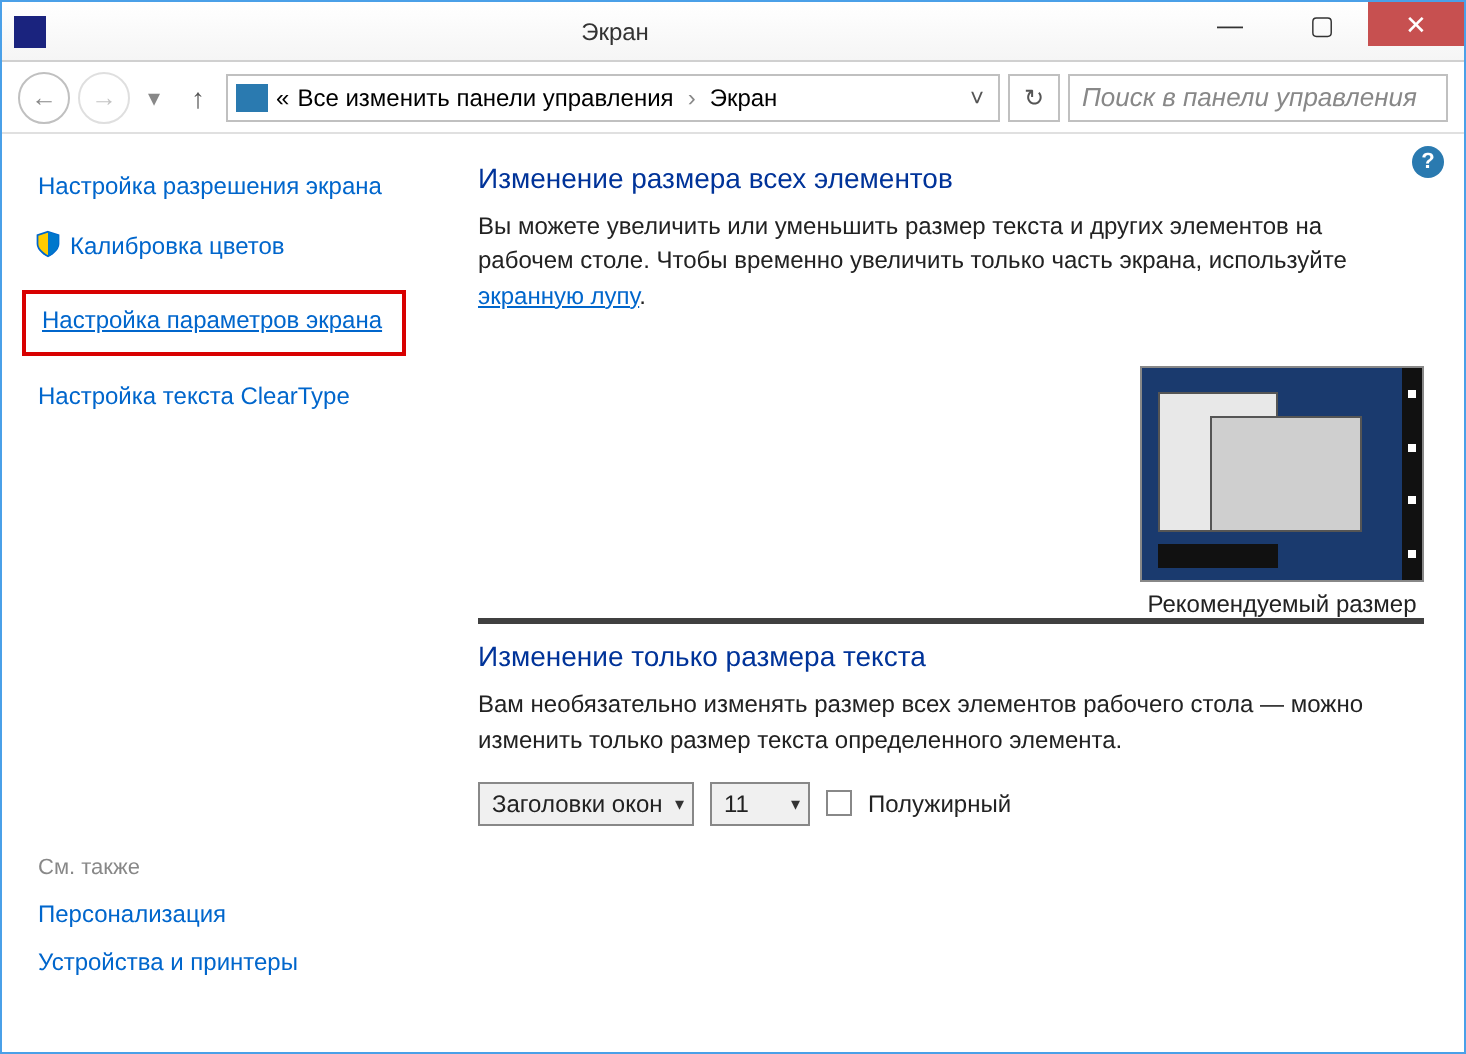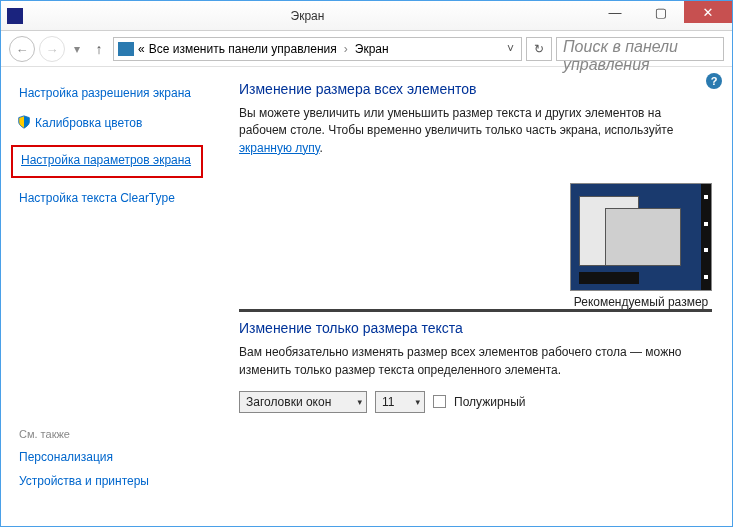--- a/index.html
+++ b/index.html
@@ -17,21 +17,21 @@
   .navbar { height: 36px; display: flex; align-items: center; padding: 0 8px; gap: 4px; border-bottom: 1px solid #e0e0e0; background:#fff; }
   .nav-round { width: 26px; height: 26px; border: 1px solid #c0c0c0; border-radius: 50%; display: flex; align-items: center; justify-content: center; color: #888; font-size: 13px; cursor: default; }
   .nav-chev { width: 16px; text-align: center; color: #888; }
   .nav-up { width: 20px; height: 20px; display: flex; align-items: center; justify-content: center; color: #555; font-size: 14px; }
   .addrbar { flex: 1; height: 24px; border: 1px solid #c0c0c0; display: flex; align-items: center; padding: 0 4px; gap: 4px; font-size: 12px; background:#fff; }
   .addrbar .addr-icon { width: 16px; height: 14px; background: #2a7ab0; }
   .addrbar .sep { color: #888; padding: 0 3px; }
   .addrbar .seg { color: #000; }
   .addr-drop { margin-left: auto; color: #555; padding: 0 3px; }
   .refresh { width: 26px; height: 24px; border: 1px solid #c0c0c0; display: flex; align-items: center; justify-content: center; color: #555; }
-  .searchbox { width: 168px; height: 24px; border: 1px solid #c0c0c0; display: flex; align-items: flex-start; padding: 0 6px; color: #888; font-style: italic; font-size: 16px; }
+  .searchbox { width: 190px; height: 24px; border: 1px solid #c0c0c0; display: flex; align-items: center; padding: 0 6px; color: #888; font-style: italic; font-size: 13px; }
   
   
   .content { display: flex; height: calc(527px - 30px - 36px - 2px); position: relative; }
   .help-icon { position: absolute; top: 6px; right: 10px; width: 16px; height: 16px; border-radius: 50%; background: #2a7ab0; color: #fff; font-weight: bold; font-size: 11px; display: flex; align-items: center; justify-content: center; cursor: default; }
   
   
   .sidebar { width: 218px; padding: 18px 10px 10px 18px; display: flex; flex-direction: column; font-size: 12px; }
   .side-link { color: #0066cc; margin-bottom: 14px; line-height: 1.35; cursor: pointer; }
   .side-link.with-shield { display: flex; gap: 4px; margin-left: -18px; padding-left:16px; }
   .shield-icon { width: 14px; height: 14px; flex-shrink:0; }
@@ -146,21 +146,21 @@
         </div>
         <div class="preview-caption">Рекомендуемый размер</div>
       </div>
     </div>
 
 
     <h2>Изменение только размера текста</h2>
     <p class="desc">Вам необязательно изменять размер всех элементов рабочего стола — можно изменить только размер текста определенного элемента.</p>
 
     <div class="controls-row">
-      <div class="select" style="width:128px;">
+      <div class="select" style="width:108px;">
         <span>Заголовки окон</span>
         <span class="caret" style="margin-left:auto">▾</span>
       </div>
       <div class="select" style="width:50px;">
         <span>11</span>
         <span class="caret" style="margin-left:auto">▾</span>
       </div>
       <div class="chk"></div>
       <span>Полужирный</span>
     </div>

